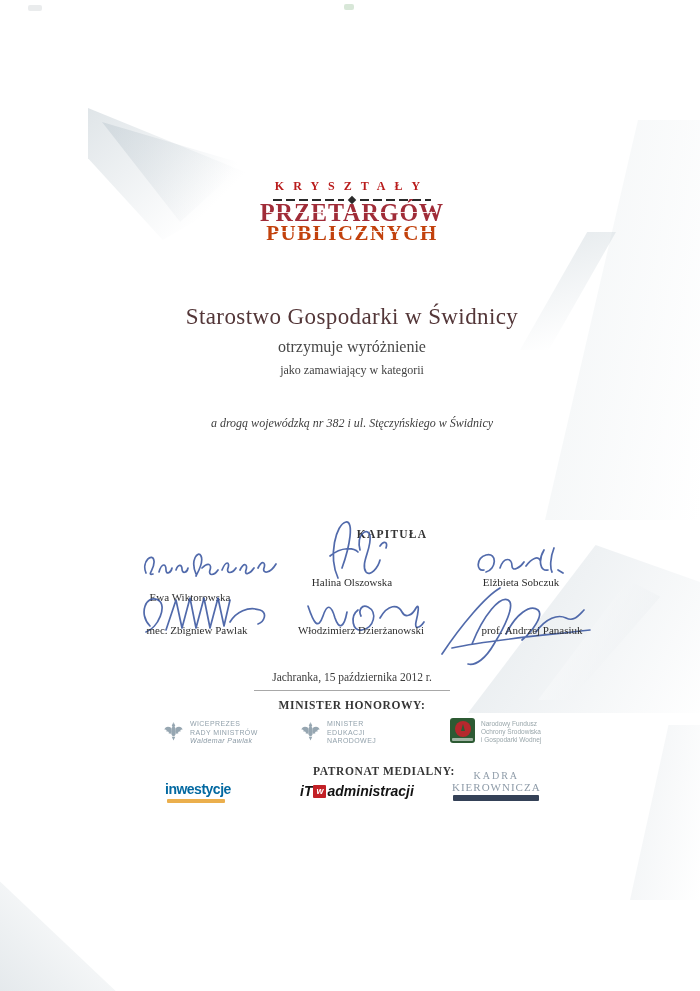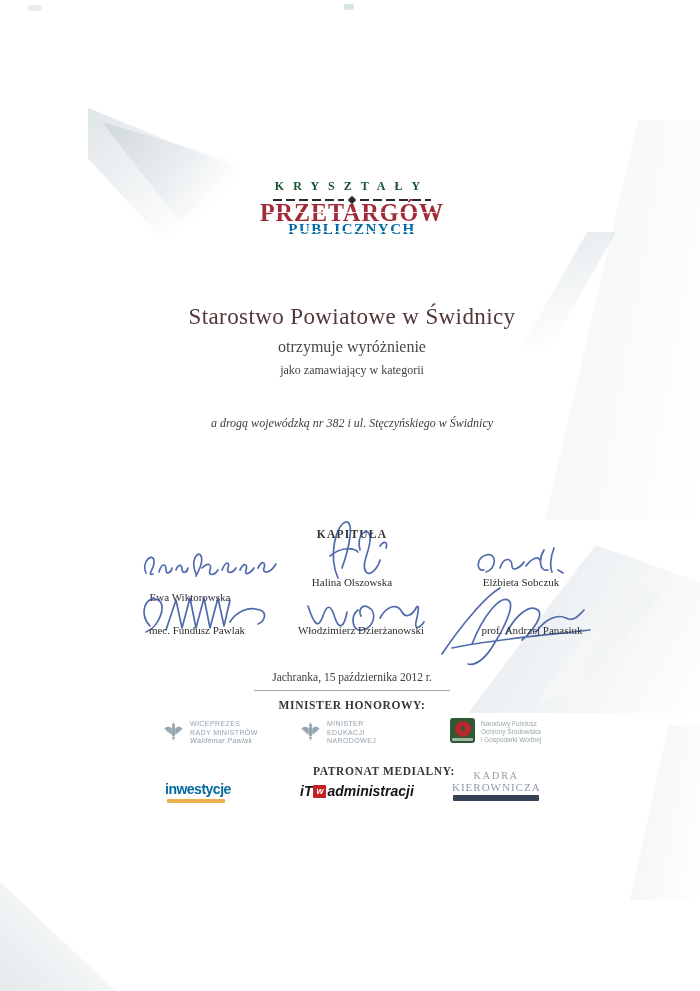--- a/index.html
+++ b/index.html
@@ -3,41 +3,41 @@
 <meta charset="utf-8">
 <style>
   html,body{margin:0;padding:0;background:#ffffff;}
   .page{position:relative;width:700px;height:991px;background:#ffffff;overflow:hidden;
         font-family:"Liberation Serif", serif;color:#3a3a3a;}
   .abs{position:absolute;}
   .ctr{left:352px;transform:translateX(-50%);white-space:nowrap;}
   .crystal{position:absolute;pointer-events:none;}
 
   
-  .logo-line1{top:179px;font-size:12px;font-weight:bold;letter-spacing:9px;color:#14532d;
+  .logo-line1{top:179px;font-size:12px;font-weight:bold;letter-spacing:9px;color:#b91c1c;
               font-family:"Liberation Serif",serif;}
   .logo-sep{top:197px;width:158px;height:5px;display:flex;align-items:center;}
   .logo-sep .dash{flex:1;height:2px;background:repeating-linear-gradient(90deg,#2a2a2a 0 9px,rgba(0,0,0,0) 9px 13px);}
   .logo-sep .diamond{width:6px;height:6px;background:#2a2a2a;transform:rotate(45deg);margin:0 5px;}
   .logo-line2{top:200px;font-size:24px;font-weight:bold;letter-spacing:1px;color:#a02c38;
               transform:translateX(-50%) scaleY(1.02);}
-  .logo-line3{top:221px;font-size:15px;font-weight:bold;letter-spacing:1.5px;color:#0369a1;}
+  .logo-line3{top:221px;font-size:21px;font-weight:bold;letter-spacing:1.5px;color:#c2410c;}
   .stencil{height:1px;background:rgba(255,255,255,.85);}
 
   
   .recipient{top:304px;font-size:23px;color:#533638;letter-spacing:.4px;}
   .subtitle{top:338px;font-size:16px;color:#474747;}
   .cat-intro{top:363px;font-size:12px;color:#424242;}
   .cat-main{top:380px;font-size:12.5px;font-weight:bold;color:#2f2f2f;}
   .proj{font-size:12px;font-style:italic;color:#3d3d3d;}
   .proj1{top:399px;}
   .proj2{top:416px;}
 
   
-  .kapitula{top:528px;font-size:11.5px;letter-spacing:1.2px;color:#333;font-weight:600;}
+  .kapitula{top:528px;font-size:11.5px;letter-spacing:1.2px;color:#333;font-weight:600;margin-left:40px;}
   .member{position:absolute;transform:translateX(-50%);font-size:11px;color:#2e2e2e;white-space:nowrap;}
   .sig{position:absolute;}
   .sig path{fill:none;stroke:#33509c;stroke-width:1.7;stroke-linecap:round;stroke-linejoin:round;opacity:.85;}
 
   
   .dateline{top:671px;font-size:11.5px;color:#3c3c3c;}
   .daterule{top:690px;width:196px;height:1px;background:#8b8b8b;opacity:.75;}
   .pat-head{font-size:11.5px;letter-spacing:.6px;font-weight:600;color:#363636;}
   .ph-head{top:699px;}
   .pm-head{top:765px;margin-left:32px;}
@@ -90,21 +90,21 @@
   <div class="abs ctr logo-sep">
     <span class="dash"></span>
     <span class="diamond"></span>
     <span class="dash"></span>
   </div>
   <div class="abs ctr logo-line2">PRZETARGÓW</div>
   <div class="abs ctr stencil" style="top:212px;width:166px;"></div>
   <div class="abs ctr logo-line3">PUBLICZNYCH</div>
   <div class="abs ctr stencil" style="top:231px;width:160px;"></div>
 
-  <div class="abs ctr recipient">Starostwo Powiatowe w Świdnicy</div>
+  <div class="abs ctr recipient">Starostwo Gospodarki w Świdnicy</div>
   <div class="abs ctr subtitle">otrzymuje wyróżnienie</div>
   <div class="abs ctr cat-intro">jako zamawiający w kategorii</div>
   <div class="abs ctr proj proj2">a drogą wojewódzką nr 382 i ul. Stęczyńskiego w Świdnicy</div>
 
   <div class="abs ctr kapitula">KAPITUŁA</div>
 
   <svg class="sig" style="left:138px;top:546px;" width="150" height="40" viewBox="0 0 150 40">
     <path d="M8 27 C3 15 15 6 16 15 C17 23 8 30 15 28 M21 26 C24 16 28 18 28 24 C28 29 33 27 34 22 M38 24 C40 18 44 18 44 23 C44 28 49 27 50 22 M58 28 C52 14 60 4 63 10 C66 16 60 26 58 30 M64 22 C70 16 74 18 72 24 C70 30 76 30 80 24 M84 24 C88 14 92 16 90 22 C88 28 94 28 98 22 M102 24 C106 16 110 18 108 24 C106 30 112 28 116 22 M120 22 C124 14 128 16 126 22 C124 28 132 28 138 18"></path>
   </svg>
   <svg class="sig" style="left:302px;top:516px;" width="100" height="70" viewBox="0 0 100 70">
@@ -121,21 +121,21 @@
   <svg class="sig" style="left:132px;top:586px;" width="145" height="58" viewBox="0 0 145 58">
     <path d="M18 40 C6 28 14 8 26 14 C36 19 26 42 14 46 M34 44 L44 14 L50 42 L58 12 L64 42 L72 12 L78 42 L86 12 L92 40 L98 14 M98 36 C104 26 116 20 128 24 C136 27 132 36 126 38"></path>
   </svg>
   <svg class="sig" style="left:296px;top:588px;" width="140" height="58" viewBox="0 0 140 58">
     <path d="M12 18 C18 36 22 42 27 28 C31 16 35 16 39 30 C43 42 48 40 51 24 M62 22 C54 28 56 44 66 42 C78 40 82 24 72 19 C66 16 62 22 65 28 M84 30 C92 16 102 16 106 24 C109 30 116 28 120 20 C124 14 122 26 120 34 C118 42 124 40 128 34"></path>
   </svg>
   <svg class="sig" style="left:428px;top:580px;" width="180" height="90" viewBox="0 0 180 90">
     <path d="M14 74 C34 44 58 16 72 8 M44 64 C56 34 72 16 80 20 C88 24 76 48 66 64 M78 54 C88 34 102 24 110 30 C116 35 104 52 94 60 M108 52 C118 38 130 34 138 38 C146 42 150 36 156 30 M24 68 C60 60 110 56 162 50 M66 64 C58 78 48 86 40 84"></path>
   </svg>
 
-  <div class="member" style="left:197px;top:624px;">mec. Fundusz Pawlak</div>
+  <div class="member" style="left:197px;top:624px;">mec. Zbigniew Pawlak</div>
   <div class="member" style="left:361px;top:624px;">Włodzimierz Dzierżanowski</div>
   <div class="member" style="left:532px;top:624px;">prof. Andrzej Panasiuk</div>
 
   <div class="abs ctr dateline">Jachranka, 15 października 2012 r.</div>
   <div class="abs ctr daterule"></div>
 
   <div class="abs ctr pat-head ph-head">MINISTER HONOROWY:</div>
 
   <div class="honor" style="left:163px;top:718px;">
     <span class="eagle">

